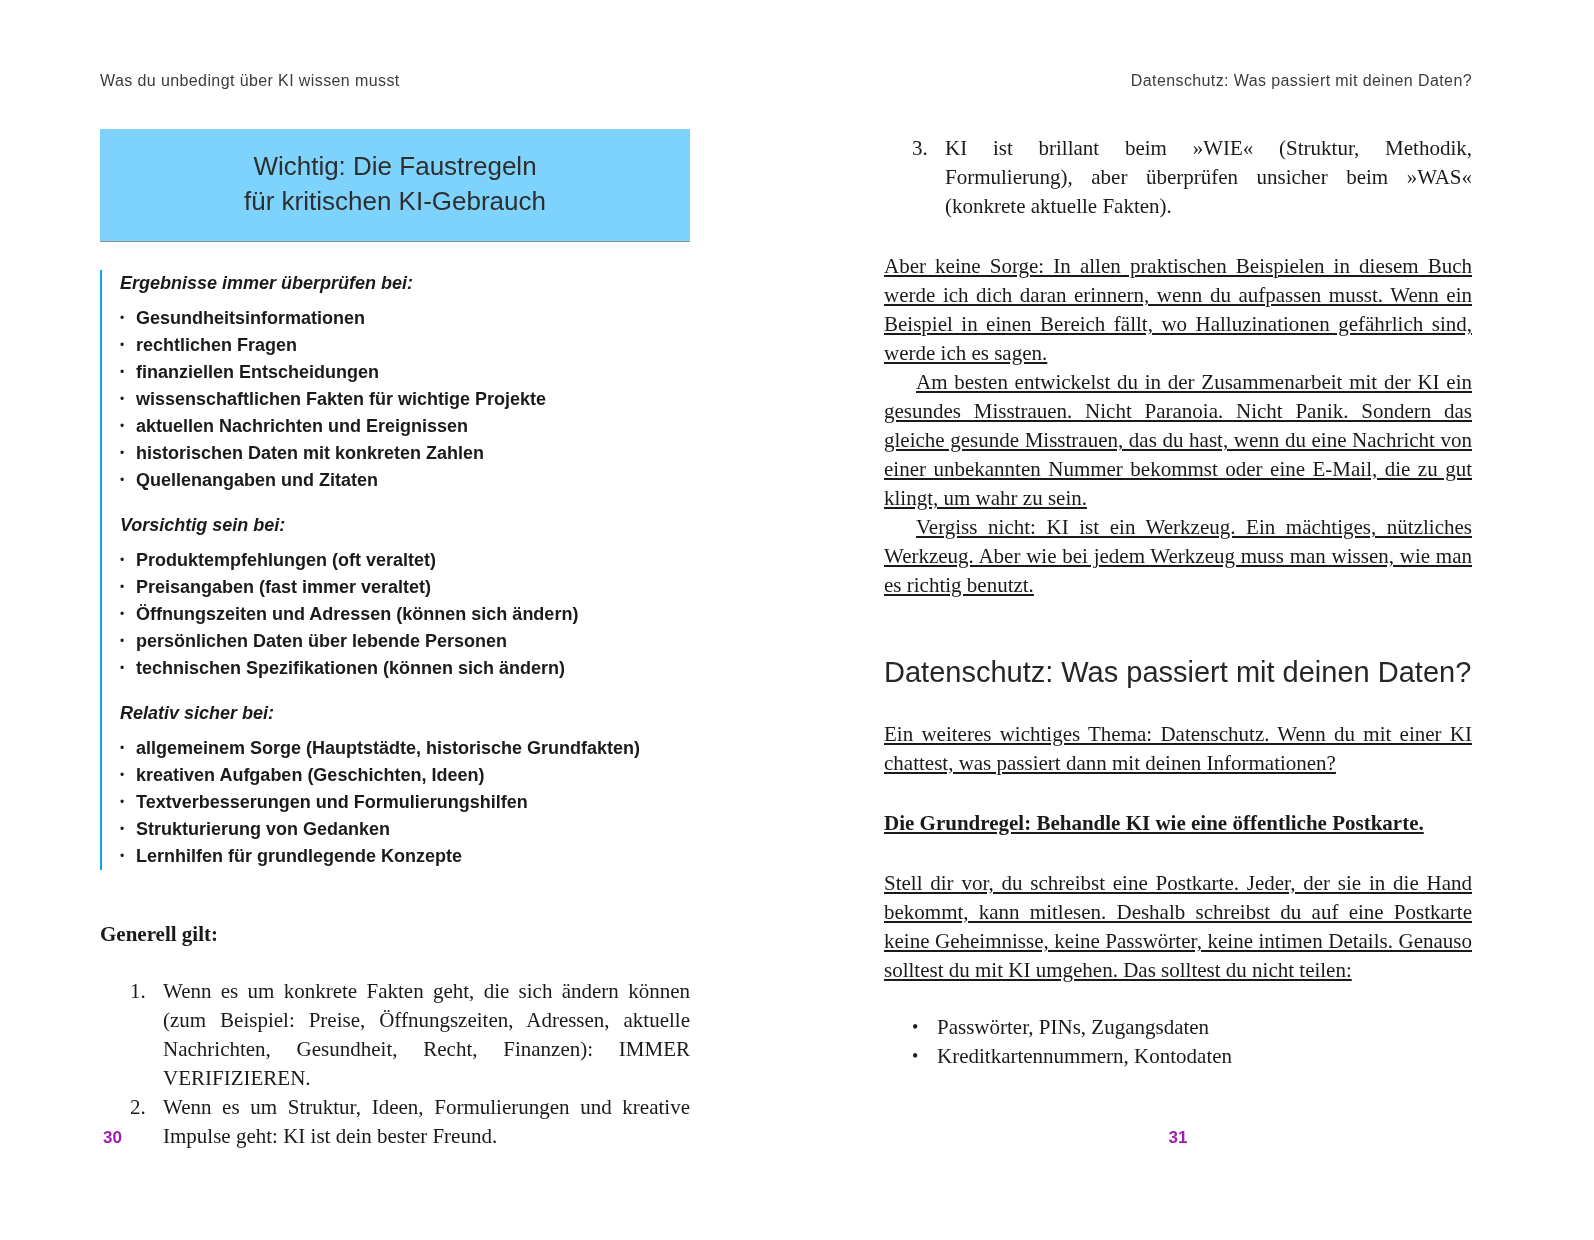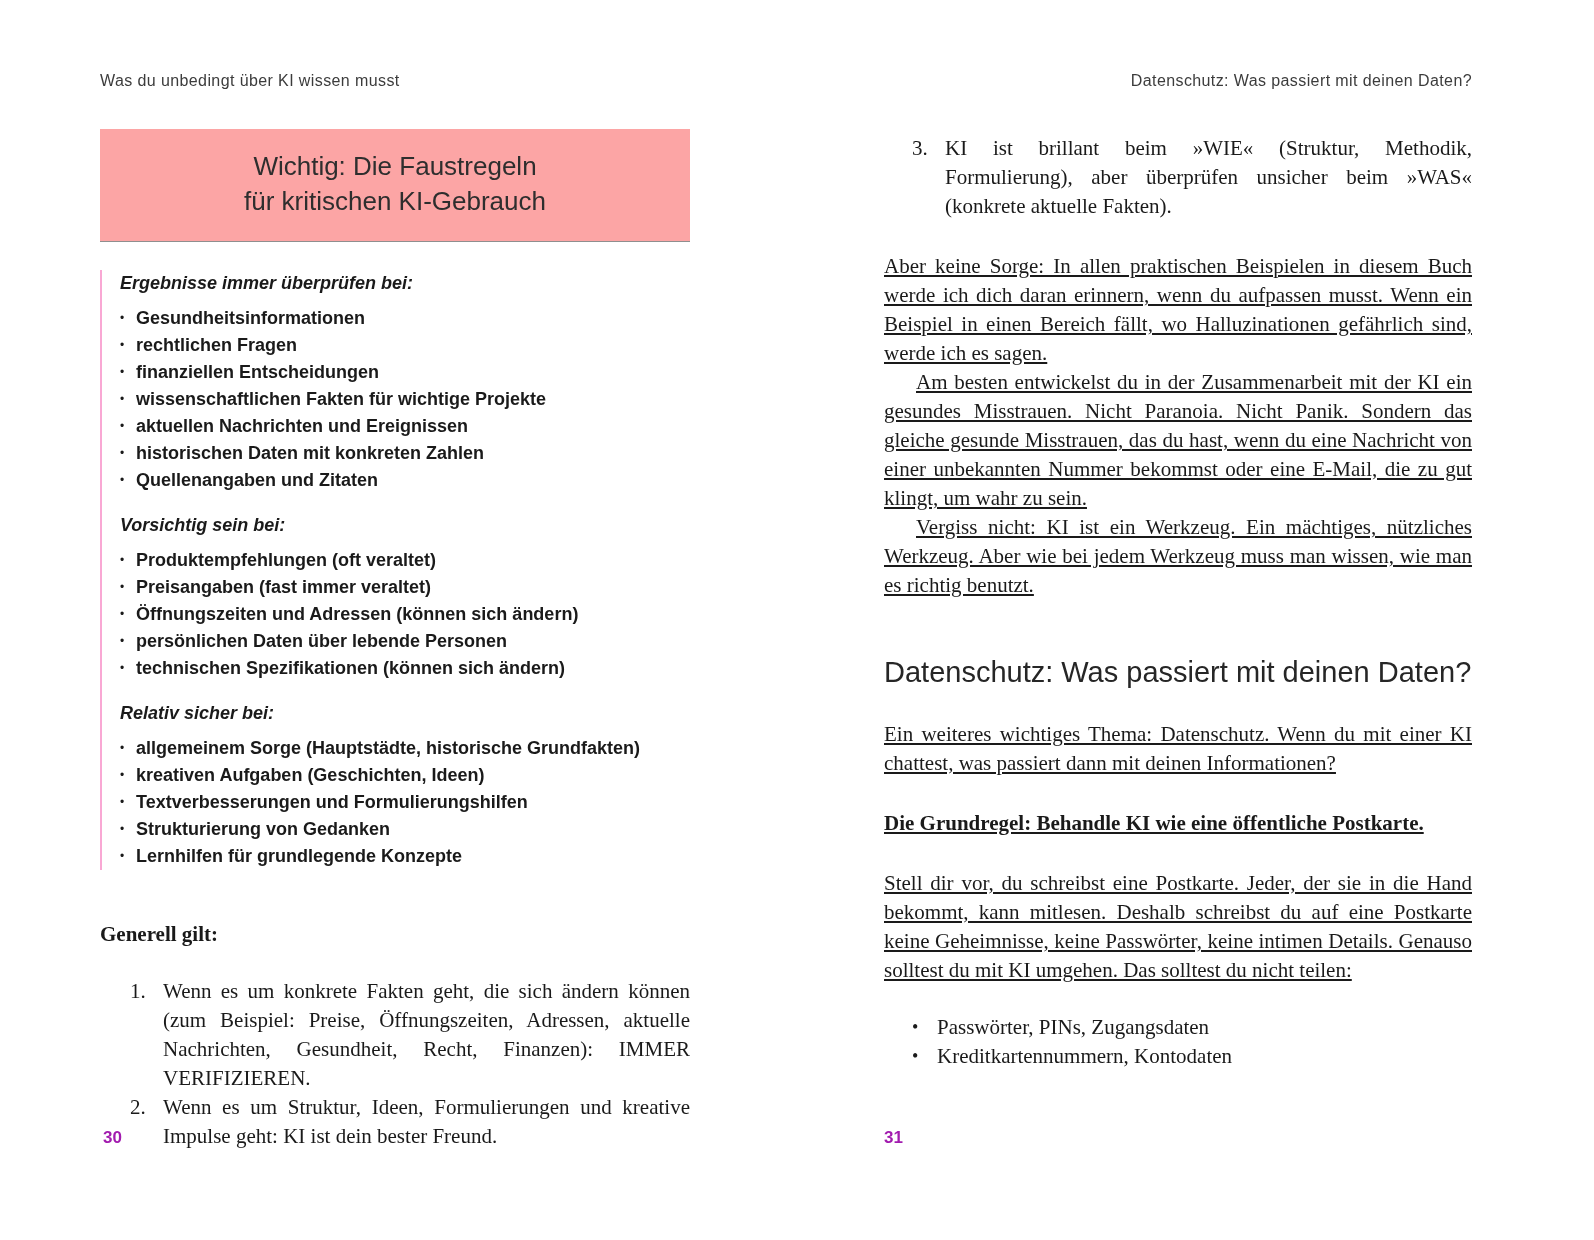--- a/index.html
+++ b/index.html
@@ -27,32 +27,32 @@
     font-size: 16px;
     color: #3c3c3c;
     letter-spacing: 0.4px;
     margin-top: 24px;
   }
   #page-right .running-header { text-align: right; }
 
   
   .highlight-box {
     margin-top: 39px;
-    background: #fca5a5;
+    background: #7dd3fc;
     border-bottom: 1px solid #8f8f8f;
     padding: 20px 8px 22px;
     text-align: center;
     font-family: "Liberation Sans", sans-serif;
     font-size: 26px;
     line-height: 1.35;
     color: #2e2e2e;
   }
   .checklist {
     margin-top: 28px;
-    border-left: 2px solid #f9a8d4;
+    border-left: 2px solid #0ea5e9;
     padding-left: 18px;
     font-family: "Liberation Sans", sans-serif;
   }
   .group-heading {
     font-style: italic;
     font-weight: bold;
     font-size: 18px;
     line-height: 27px;
     margin: 18px 0 8px 0;
   }
@@ -141,21 +141,21 @@
 
   .pagenum {
     position: absolute;
     top: 1128px;
     font-family: "Liberation Sans", sans-serif;
     font-size: 17px;
     font-weight: bold;
     color: #a21caf;
   }
   #pagenum-left { left: 103px; }
-  #pagenum-right { left: 884px; width: 588px; text-align: left; }
+  #pagenum-right { left: 884px; width: 588px; text-align: center; }
 </style>
 </head>
 <body>
 
 <div class="page" id="page-left">
 
   <div class="running-header">Was du unbedingt über KI wissen musst</div>
 
   <div class="highlight-box">
     <div>Wichtig: Die Faustregeln</div>

